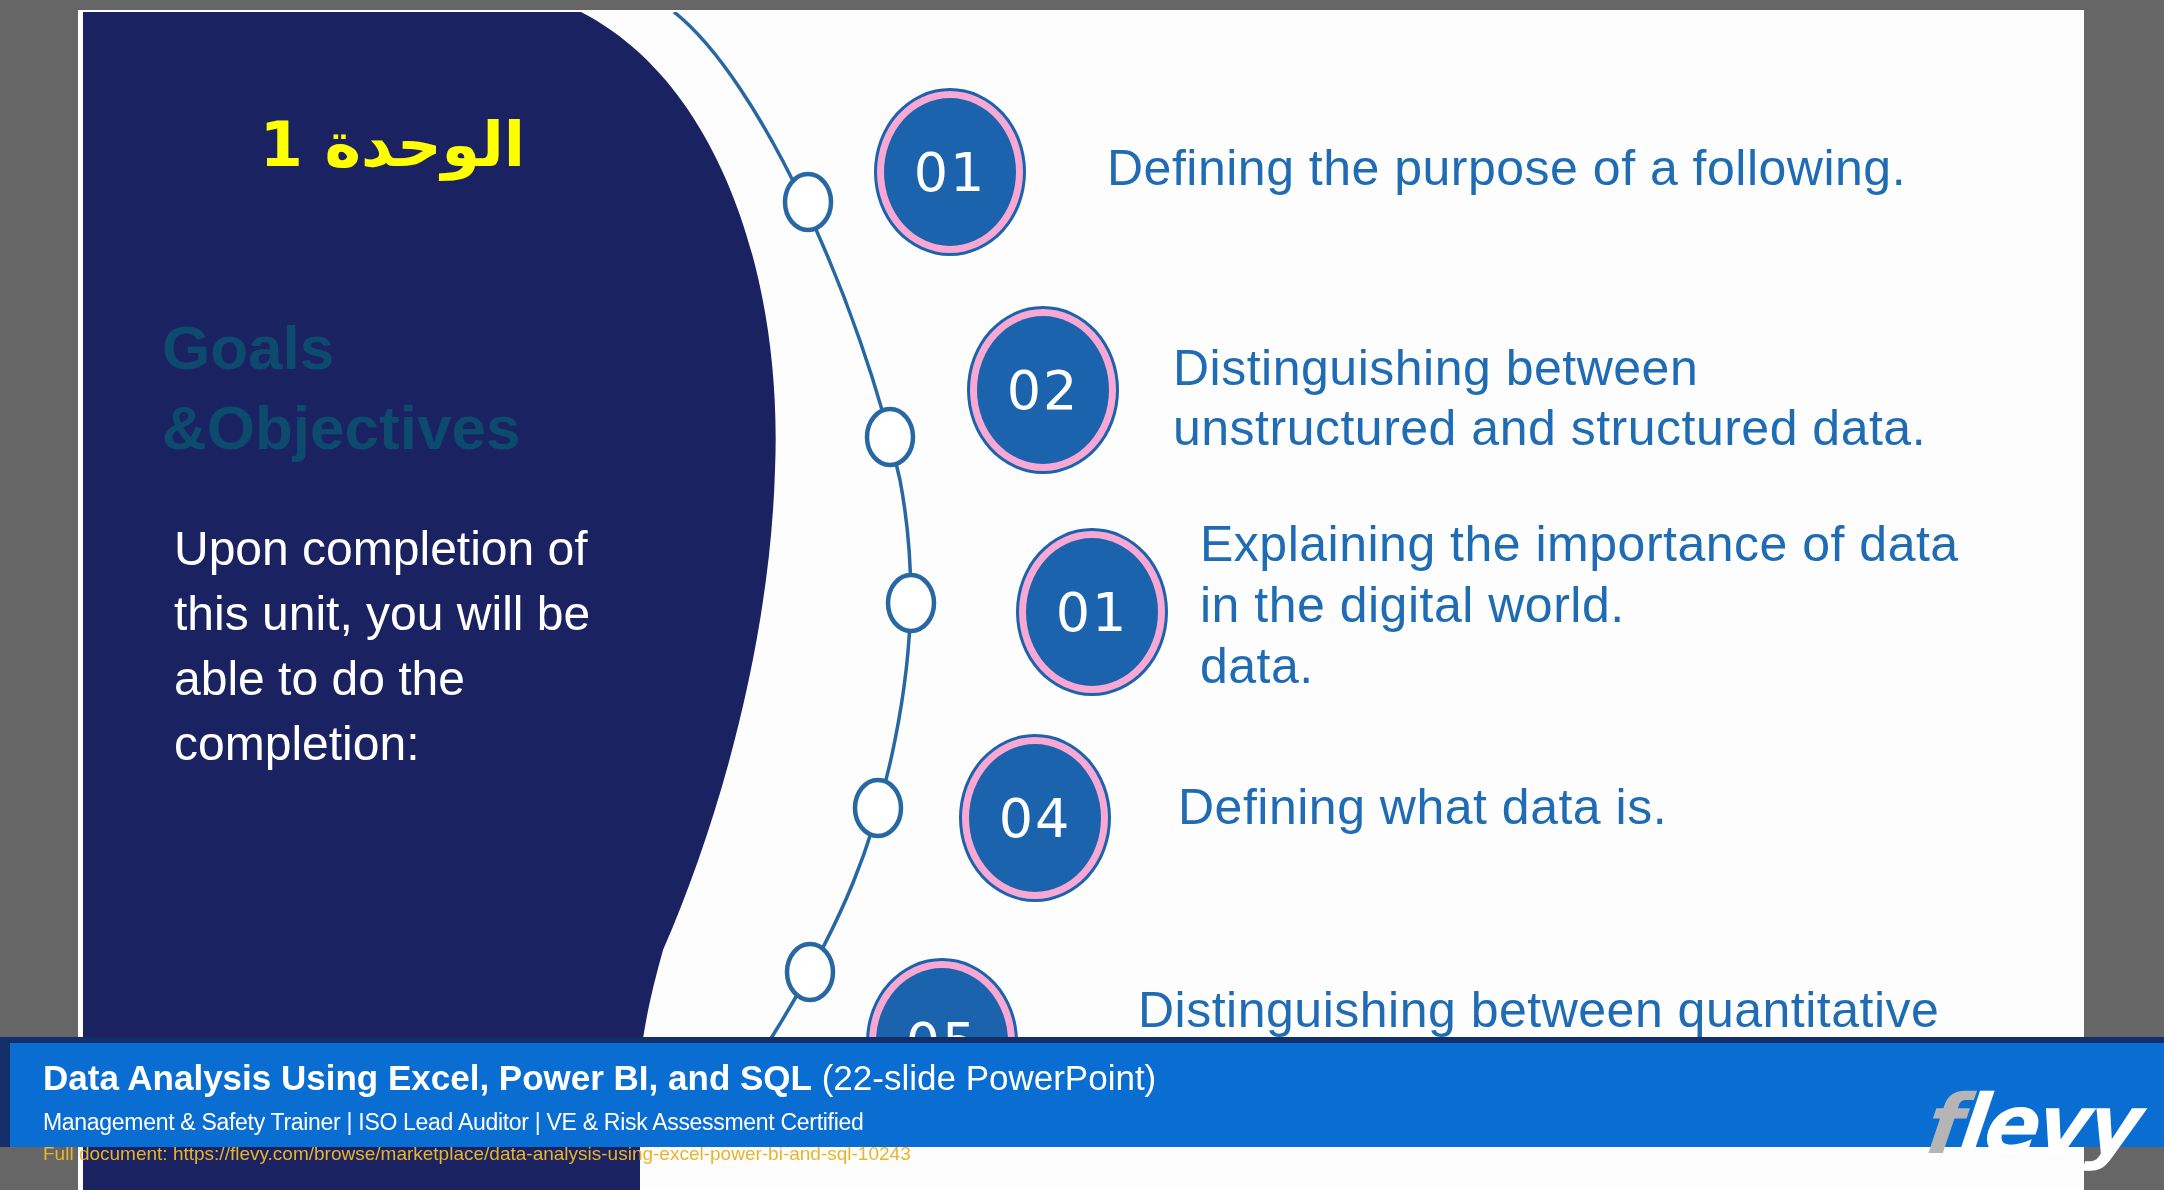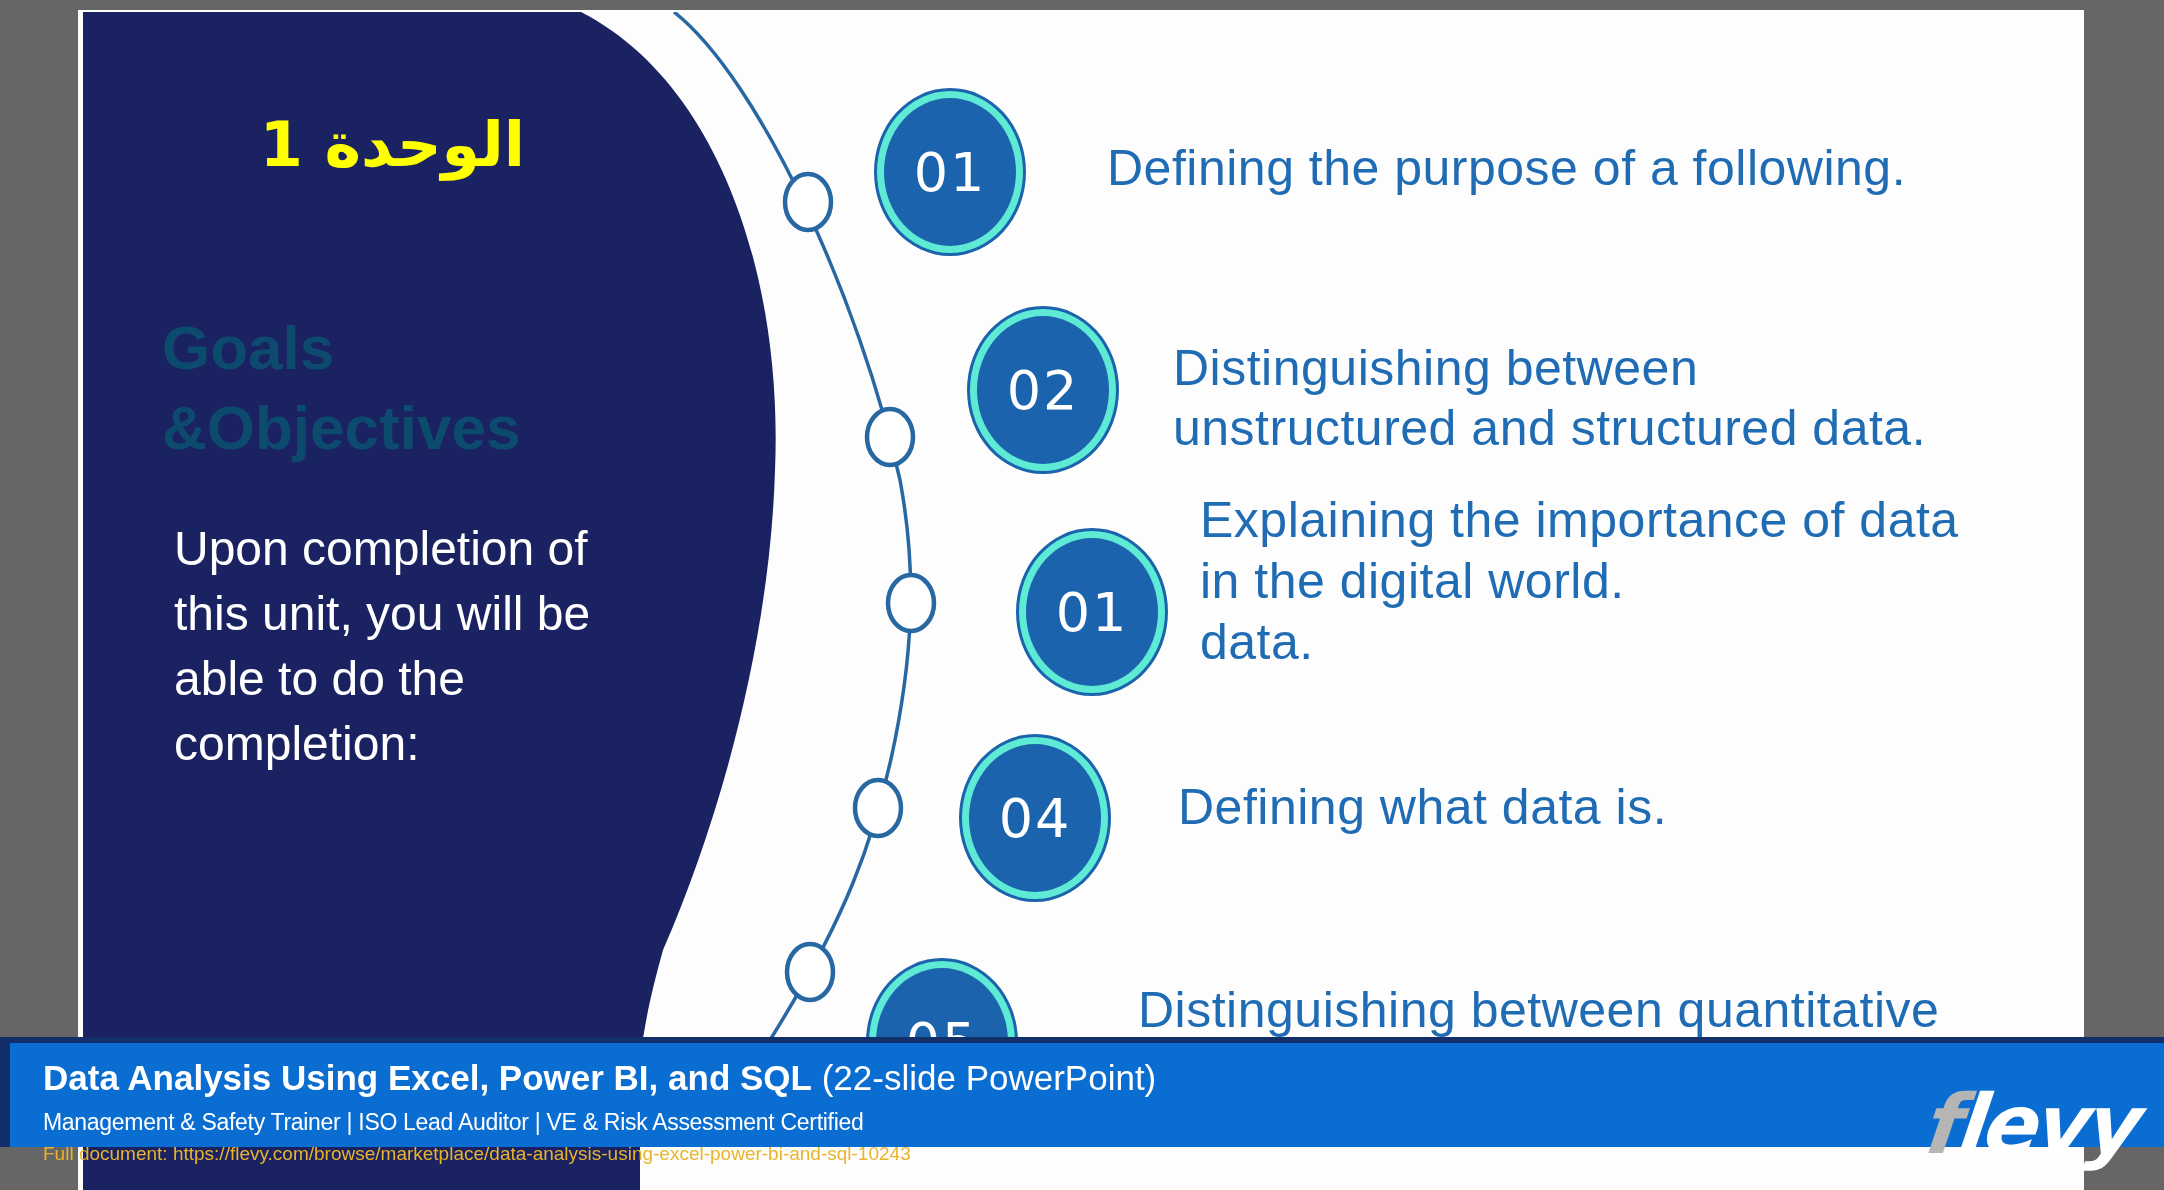--- a/index.html
+++ b/index.html
@@ -10,21 +10,21 @@
   .slide-inner{position:absolute;left:5px;top:2px;width:1996px;height:1178px;overflow:hidden;}
   .deco-svg{position:absolute;left:0;top:0;}
   
   .unit-label{position:absolute;left:162px;top:96px;width:280px;direction:rtl;text-align:right;
               color:#ffff00;font-family:"DejaVu Sans",sans-serif;font-weight:bold;font-size:62px;z-index:3;}
   .goals-title{position:absolute;left:79px;top:296px;color:#0c4a6e;font-weight:bold;font-size:62px;
                line-height:80px;z-index:3;letter-spacing:0px;}
   .intro-text{position:absolute;left:91px;top:504px;color:#ffffff;font-size:48px;line-height:65px;z-index:3;}
   
   .obj-circle{position:absolute;width:152px;height:168px;border:3px solid #1b64ad;border-radius:50%;
-              background:#5eead4;box-sizing:border-box;display:flex;align-items:center;justify-content:center;z-index:2;}
+              background:#f9a8d4;box-sizing:border-box;display:flex;align-items:center;justify-content:center;z-index:2;}
   .obj-circle-inner{width:132px;height:148px;border-radius:50%;background:#1b64ad;
                     display:flex;align-items:center;justify-content:center;}
   .obj-number{color:#ffffff;font-size:54px;font-family:"DejaVu Sans",sans-serif;letter-spacing:2px;}
   
   .obj-text{position:absolute;color:#1f6cb4;font-size:50px;letter-spacing:0.5px;z-index:2;}
   .obj-text div{white-space:nowrap;}
   .lh56 div{line-height:56px;} .lh60 div{line-height:60px;} .lh61 div{line-height:61px;}
   
   .footer{position:absolute;left:0;top:1037px;width:2164px;height:110px;background:#0a6dd1;
           border-top:6px solid #122f6a;border-left:10px solid #122f6a;box-sizing:border-box;z-index:10;}
@@ -95,21 +95,21 @@
         </div>
       </div>
 
       <div class="obj-text lh56" style="left:1024px;top:128px;">
         <div>Defining the purpose of a following.</div>
       </div>
       <div class="obj-text lh60" style="left:1090px;top:326px;">
         <div>Distinguishing between</div>
         <div>unstructured and structured data.</div>
       </div>
-      <div class="obj-text lh61" style="left:1117px;top:478px;">
+      <div class="obj-text lh61" style="left:1117px;top:502px;">
         <div>Explaining the importance of data</div>
         <div>in the digital world.</div>
         <div>data.</div>
       </div>
       <div class="obj-text lh56" style="left:1095px;top:767px;">
         <div>Defining what data is.</div>
       </div>
       <div class="obj-text lh56" style="left:1055px;top:970px;">
         <div>Distinguishing between quantitative</div>
       </div>

